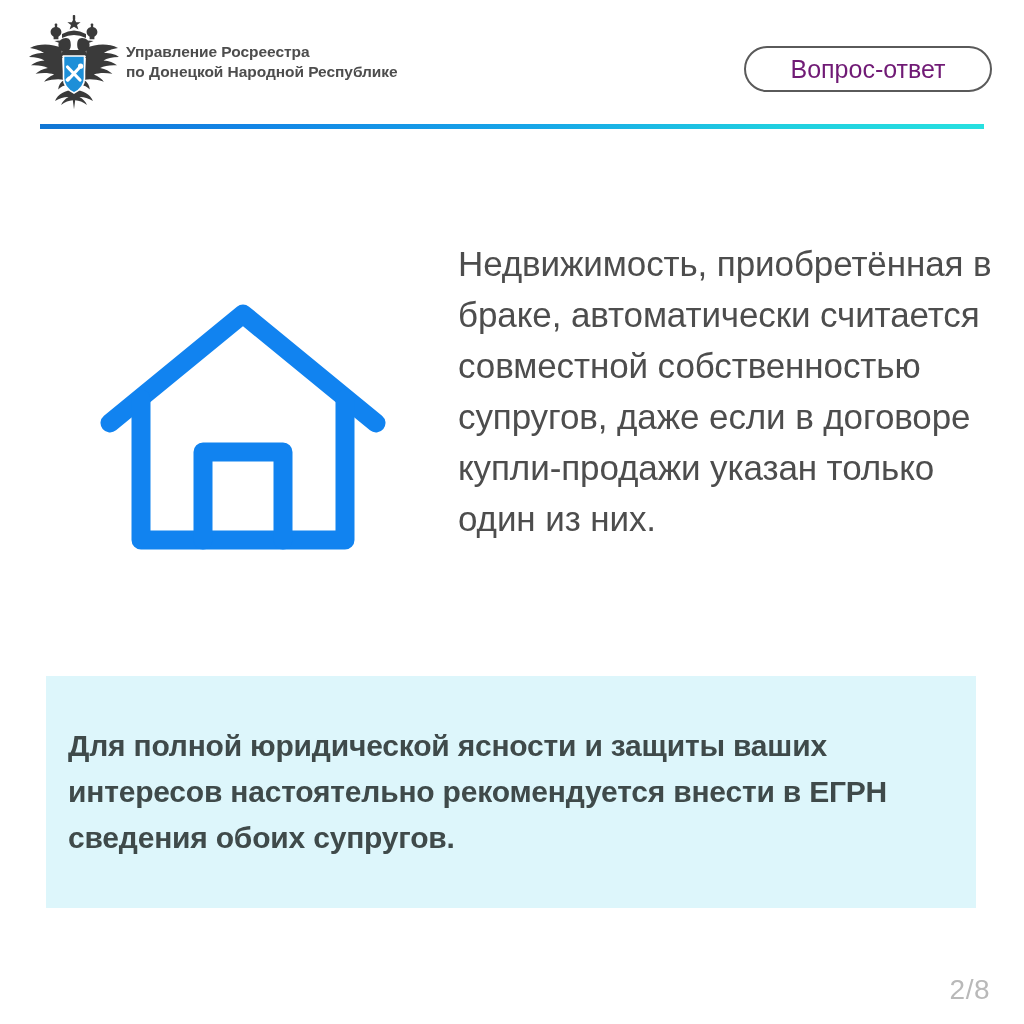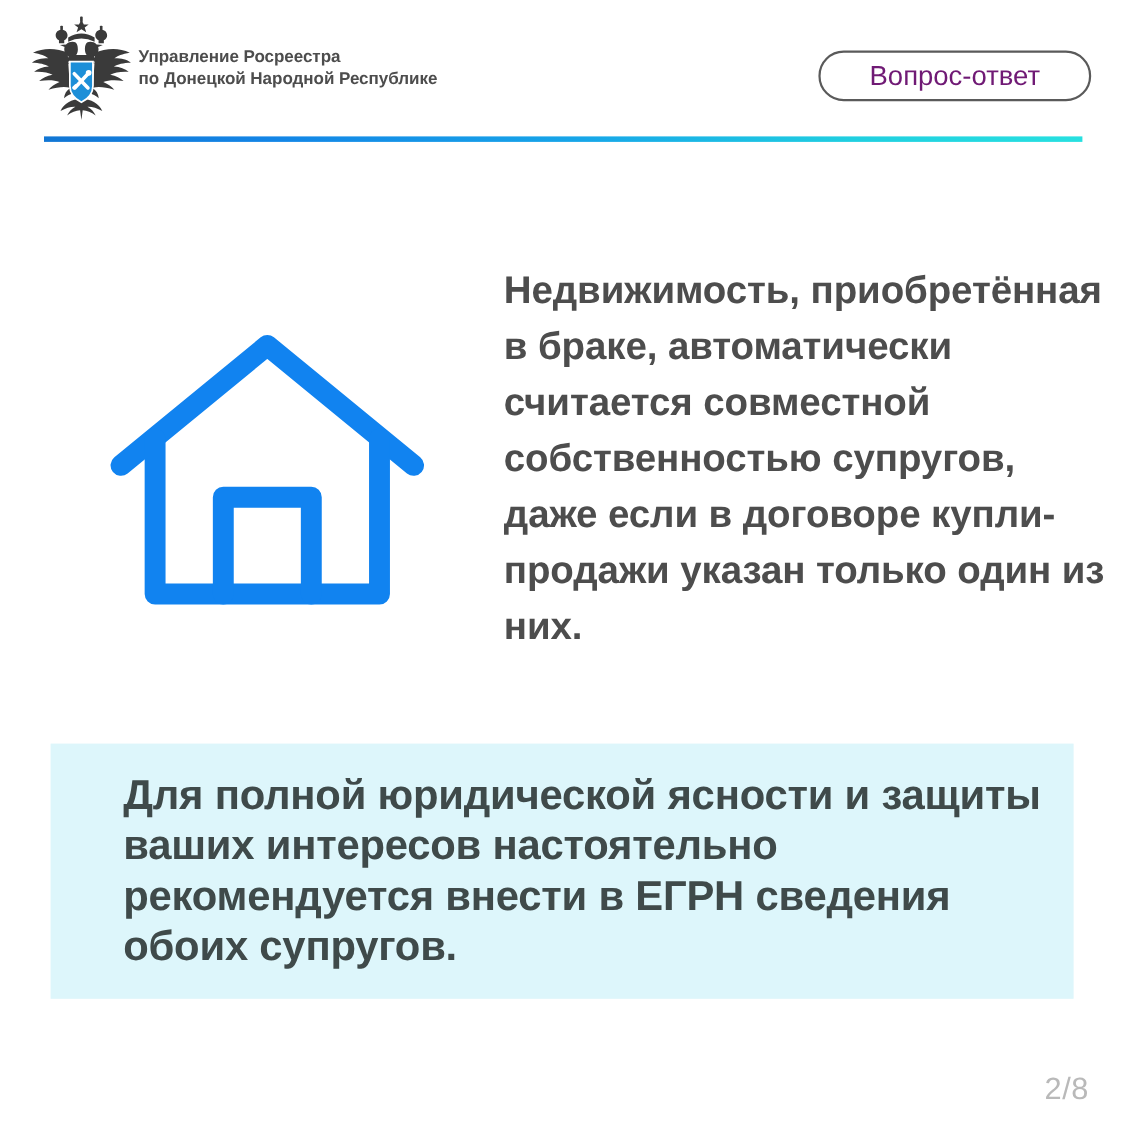--- a/index.html
+++ b/index.html
@@ -89,21 +89,20 @@
 
   
   .content {
     position: absolute;
     top: 128px;
     left: 0;
     width: 938px;
     height: 540px;
     display: flex;
     align-items: flex-start;
-    font-weight: bold;
   }
 
   .icon-wrap {
     position: absolute;
     left: 100px;
     top: 168px;
     width: 286px;
     height: 262px;
   }
 
@@ -126,27 +125,26 @@
     left: 46px;
     top: 676px;
     width: 930px;
     height: 232px;
     background: #ddf6fb;
     display: flex;
     align-items: center;
   }
 
   .callout-text {
-    font-size: 38px;
+    font-size: 30px;
     font-weight: bold;
     line-height: 46px;
     color: #3f4a4a;
     padding: 0 22px 0 22px;
     letter-spacing: -0.2px;
-    margin-left: 44px;
   }
 
   
   .page-counter {
     position: absolute;
     right: 34px;
     bottom: 18px;
     font-size: 28px;
     color: #b9b9b9;
     letter-spacing: 0.5px;

